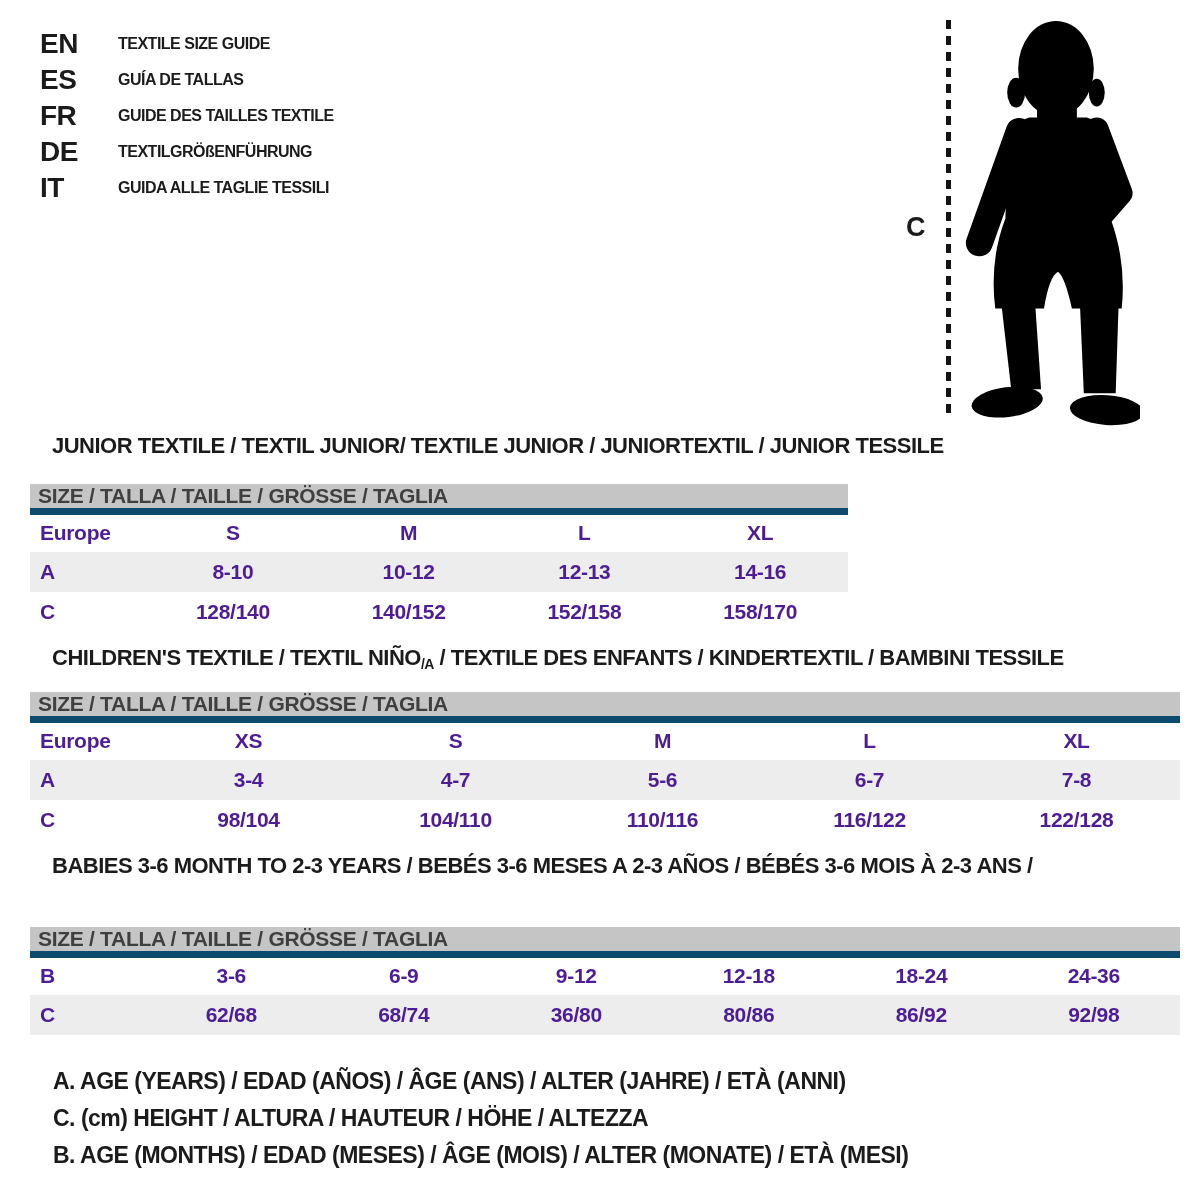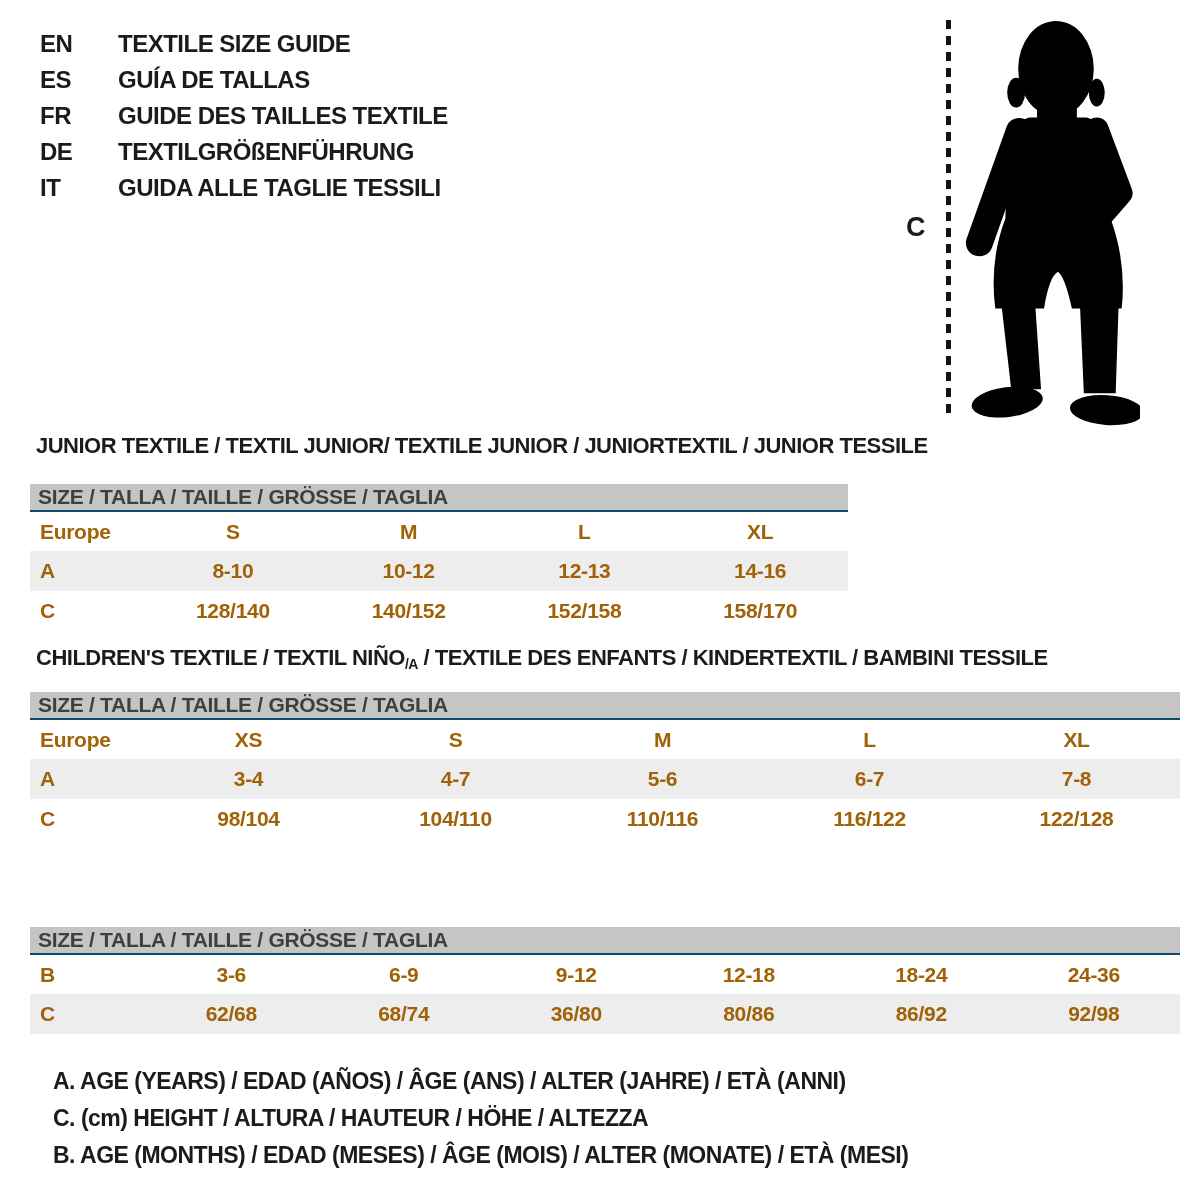--- a/index.html
+++ b/index.html
@@ -11,60 +11,60 @@
     color:#1b1b1b;
     font-family:"Liberation Sans","DejaVu Sans",sans-serif;
     overflow:hidden;
   }
   .abs { position:absolute; }
 
   
   .lang-list { left:40px; top:26px; }
   .lang-row { display:flex; height:36px; align-items:center; }
   .lang-code {
-    width:78px; font-size:24px; font-weight:bold; letter-spacing:-0.5px;
+    width:78px; font-size:28px; font-weight:bold; letter-spacing:-0.5px;
   }
   .lang-title {
-    font-size:24px; font-weight:bold; letter-spacing:-0.5px;
+    font-size:16px; font-weight:bold; letter-spacing:-0.5px;
   }
 
   
   .measure-line {
     left:946px; top:20px; width:5px; height:396px;
     background:repeating-linear-gradient(180deg,#141414 0 9px,transparent 9px 16px);
   }
   .measure-label {
     left:906px; top:212px; font-size:27px; font-weight:bold;
   }
   .toddler { left:958px; top:12px; }
 
   
   .sec-title {
-    left:36px; font-size:22px; font-weight:bold; letter-spacing:-0.5px;
+    left:52px; font-size:22px; font-weight:bold; letter-spacing:-0.5px;
     white-space:nowrap;
     text-align:center;
   }
   .sec-title sub.small-sub { font-size:14px; vertical-align:-4px; font-weight:bold; }
   .babies-title { line-height:35px; white-space:nowrap; }
 
   
   table.size-table {
     border-collapse:collapse; table-layout:fixed;
     font-size:21px; font-weight:bold; letter-spacing:-0.3px;
   }
   table.w-junior   { left:30px; width:818px;  }
   table.w-wide     { left:30px; width:1150px; }
   table.size-table th {
     background:#c5c5c5; color:#3f3f3f; text-align:left;
     height:27px; padding:0 0 0 8px; font-size:21px; font-weight:bold;
-    border-bottom:2px solid #0c4a6e;
+    border-bottom:7px solid #0c4a6e;
   }
   table.size-table td {
     height:40px; text-align:center; vertical-align:middle;
-    font-weight:bold; color:#a16207;
+    font-weight:bold; color:#4c1d95;
   }
   table.size-table td.lbl { text-align:left; padding-left:10px; }
   tr.r-alt td { background:#ededed; }
   col.c-label { width:115px; }
 
   
   .legend { left:40px; top:1063px; line-height:37px;margin-left:13px; }
   .legend div {
     font-size:23px; font-weight:bold; letter-spacing:-0.5px; white-space:nowrap;
   }
@@ -199,20 +199,21 @@
       <td>98/104</td>
       <td>104/110</td>
       <td>110/116</td>
       <td>116/122</td>
       <td>122/128</td>
     </tr>
   </tbody>
 </table>
 
 <div class="abs sec-title babies-title" style="top:848px">
+  <div>BABIES 3-6 MONTH TO 2-3 YEARS / BEBÉS 3-6 MESES A 2-3 AÑOS / BÉBÉS 3-6 MOIS À 2-3 ANS /</div>
 </div>
 <table class="abs size-table w-wide" style="top:927px">
   <colgroup>
       <col class="c-label">
       <col>
       <col>
       <col>
       <col>
       <col>
       <col>

